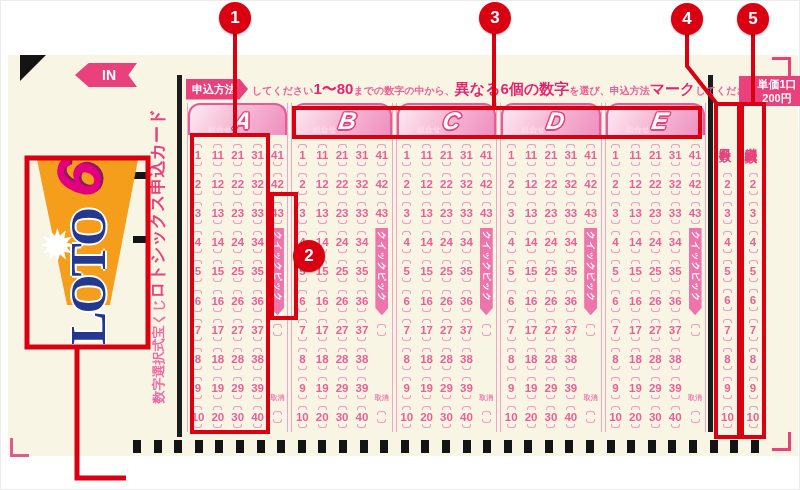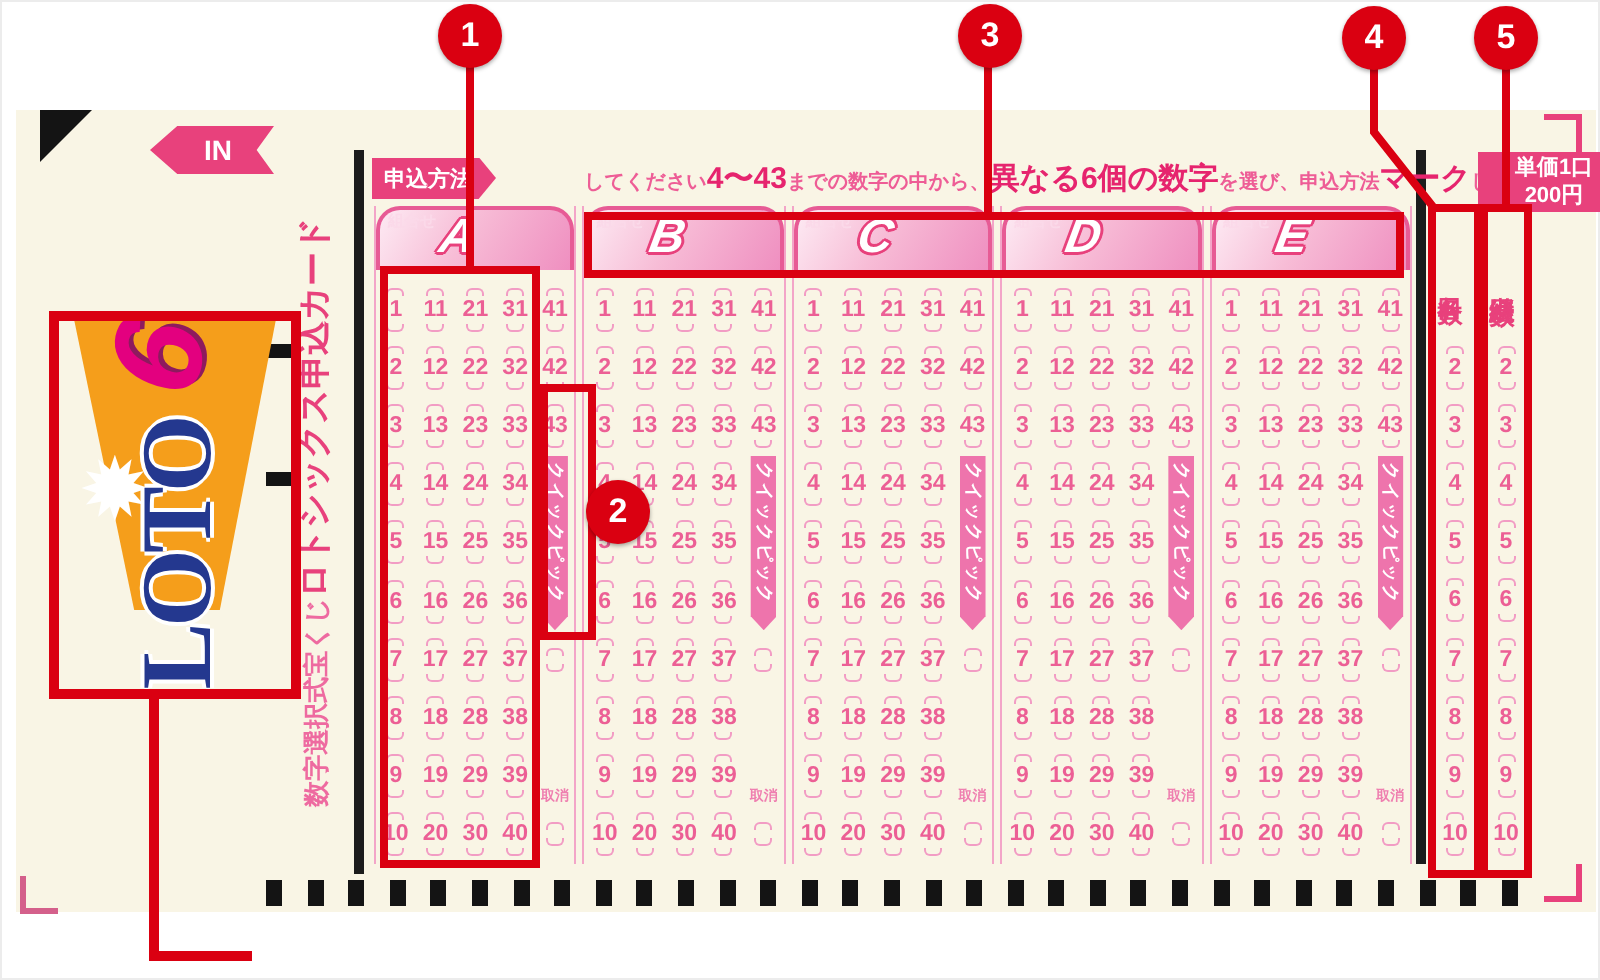--- a/index.html
+++ b/index.html
@@ -30,33 +30,33 @@
       font-family:"Liberation Serif","DejaVu Serif",serif;font-weight:bold;font-size:50px;color:#24388f;
       letter-spacing:-2px;text-shadow:2px 0 0 #fff,-2px 0 0 #fff,0 2px 0 #fff,0 -2px 0 #fff;}
   
   .side-title{position:absolute;left:126px;top:20px;width:46px;height:362px;}
   .side-title .rot{position:absolute;left:50%;top:50%;transform:translate(-50%,-50%) rotate(-90deg);
       white-space:nowrap;}
   .side-small{font-size:13px;font-weight:bold;color:#ee6aa0;}
   .side-large{font-size:17px;font-weight:800;color:#e8417c;}
   
   .instruction{position:absolute;left:178px;top:22px;width:522px;height:24px;display:flex;
-      align-items:center;white-space:nowrap;gap:40px;}
+      align-items:center;white-space:nowrap;}
   .instr-badge{background:#e8417c;color:#fff;font-size:11px;font-weight:bold;padding:3px 12px 3px 6px;
       clip-path:polygon(0 0,86% 0,100% 50%,86% 100%,0 100%);margin-right:4px;}
   .seg{font-size:10px;font-weight:bold;color:#ee5d96;}
   .seg.em{font-size:15px;font-weight:800;color:#e6246e;}
   .instr-arrow{width:0;height:0;border-left:12px solid #e8417c;border-top:10px solid transparent;
       border-bottom:2px solid transparent;margin-left:2px;transform:translateY(-4px);}
   
   .blocks-row{position:absolute;left:179px;top:48px;width:519px;height:329px;display:flex;gap:3px;}
   .block{flex:1;position:relative;border-left:1.5px solid #f3a5c8;border-right:1.5px solid #f3a5c8;}
   .tab{height:32px;border:2px solid #e75b95;border-bottom:none;border-radius:12px 12px 0 0;
       background:linear-gradient(120deg,#fdeaf3 0%,#f7bcd6 45%,#ef8fc0 100%);
-      display:flex;align-items:flex-start;padding:0 4px;box-sizing:border-box;overflow:hidden;}
+      display:flex;align-items:flex-end;padding:0 18px;box-sizing:border-box;overflow:hidden;}
   .tab-label{font-size:8px;font-weight:bold;color:#fbd9e9;margin-right:2px;}
   .tab-letter{font-size:24px;font-weight:800;font-style:italic;color:#fff;transform:skewX(-10deg);
       text-shadow:-1.5px 0 #e8417c,1.5px 0 #e8417c,0 -1.5px #e8417c,0 1.5px #e8417c,
       -1px -1px #e8417c,1px 1px #e8417c,-1px 1px #e8417c,1px -1px #e8417c;}
   .bgrid{margin-top:5px;height:292px;display:grid;grid-template-columns:repeat(5,1fr);}
   .ncol{display:grid;grid-template-rows:repeat(10,29.2px);}
   .cell{display:flex;flex-direction:column;align-items:center;justify-content:center;
       font-size:11.5px;font-weight:bold;color:#ec5f95;line-height:12px;}
   .cell::before,.cell::after{content:"";width:9px;height:4px;border:1.2px solid #f29cc4;box-sizing:border-box;}
   .cell::before{border-bottom:none;border-radius:3px 3px 0 0;margin-bottom:1px;}
@@ -107,21 +107,21 @@
       <div class="rot">
         <span class="side-small">数字選択式宝くじ</span><span class="side-large">ロトシックス申込カード</span>
       </div>
     </div>
 
     <div class="leftbar"></div>
     <div class="rightbar"></div>
 
     <div class="instruction">
       <span class="instr-badge">申込方法</span>
-      <span id="instr-segs"><span class="seg">してください</span><span class="seg em">4〜43</span><span class="seg">までの数字の中から、</span><span class="seg em">異なる6個の数字</span><span class="seg">を選び、申込方法</span><span class="seg em">マーク</span><span class="seg">してください。</span></span>
+      <span id="instr-segs"><span class="seg">してください</span><span class="seg em">1〜80</span><span class="seg">までの数字の中から、</span><span class="seg em">異なる6個の数字</span><span class="seg">を選び、申込方法</span><span class="seg em">マーク</span><span class="seg">してください。</span></span>
       <span class="instr-arrow"></span>
     </div>
 
     <div class="blocks-row" id="blocks-row">
         <div class="block">
           <div class="tab">
             <span class="tab-label">組合せ</span>
             <span class="tab-letter">A</span>
           </div>
           <div class="bgrid">

